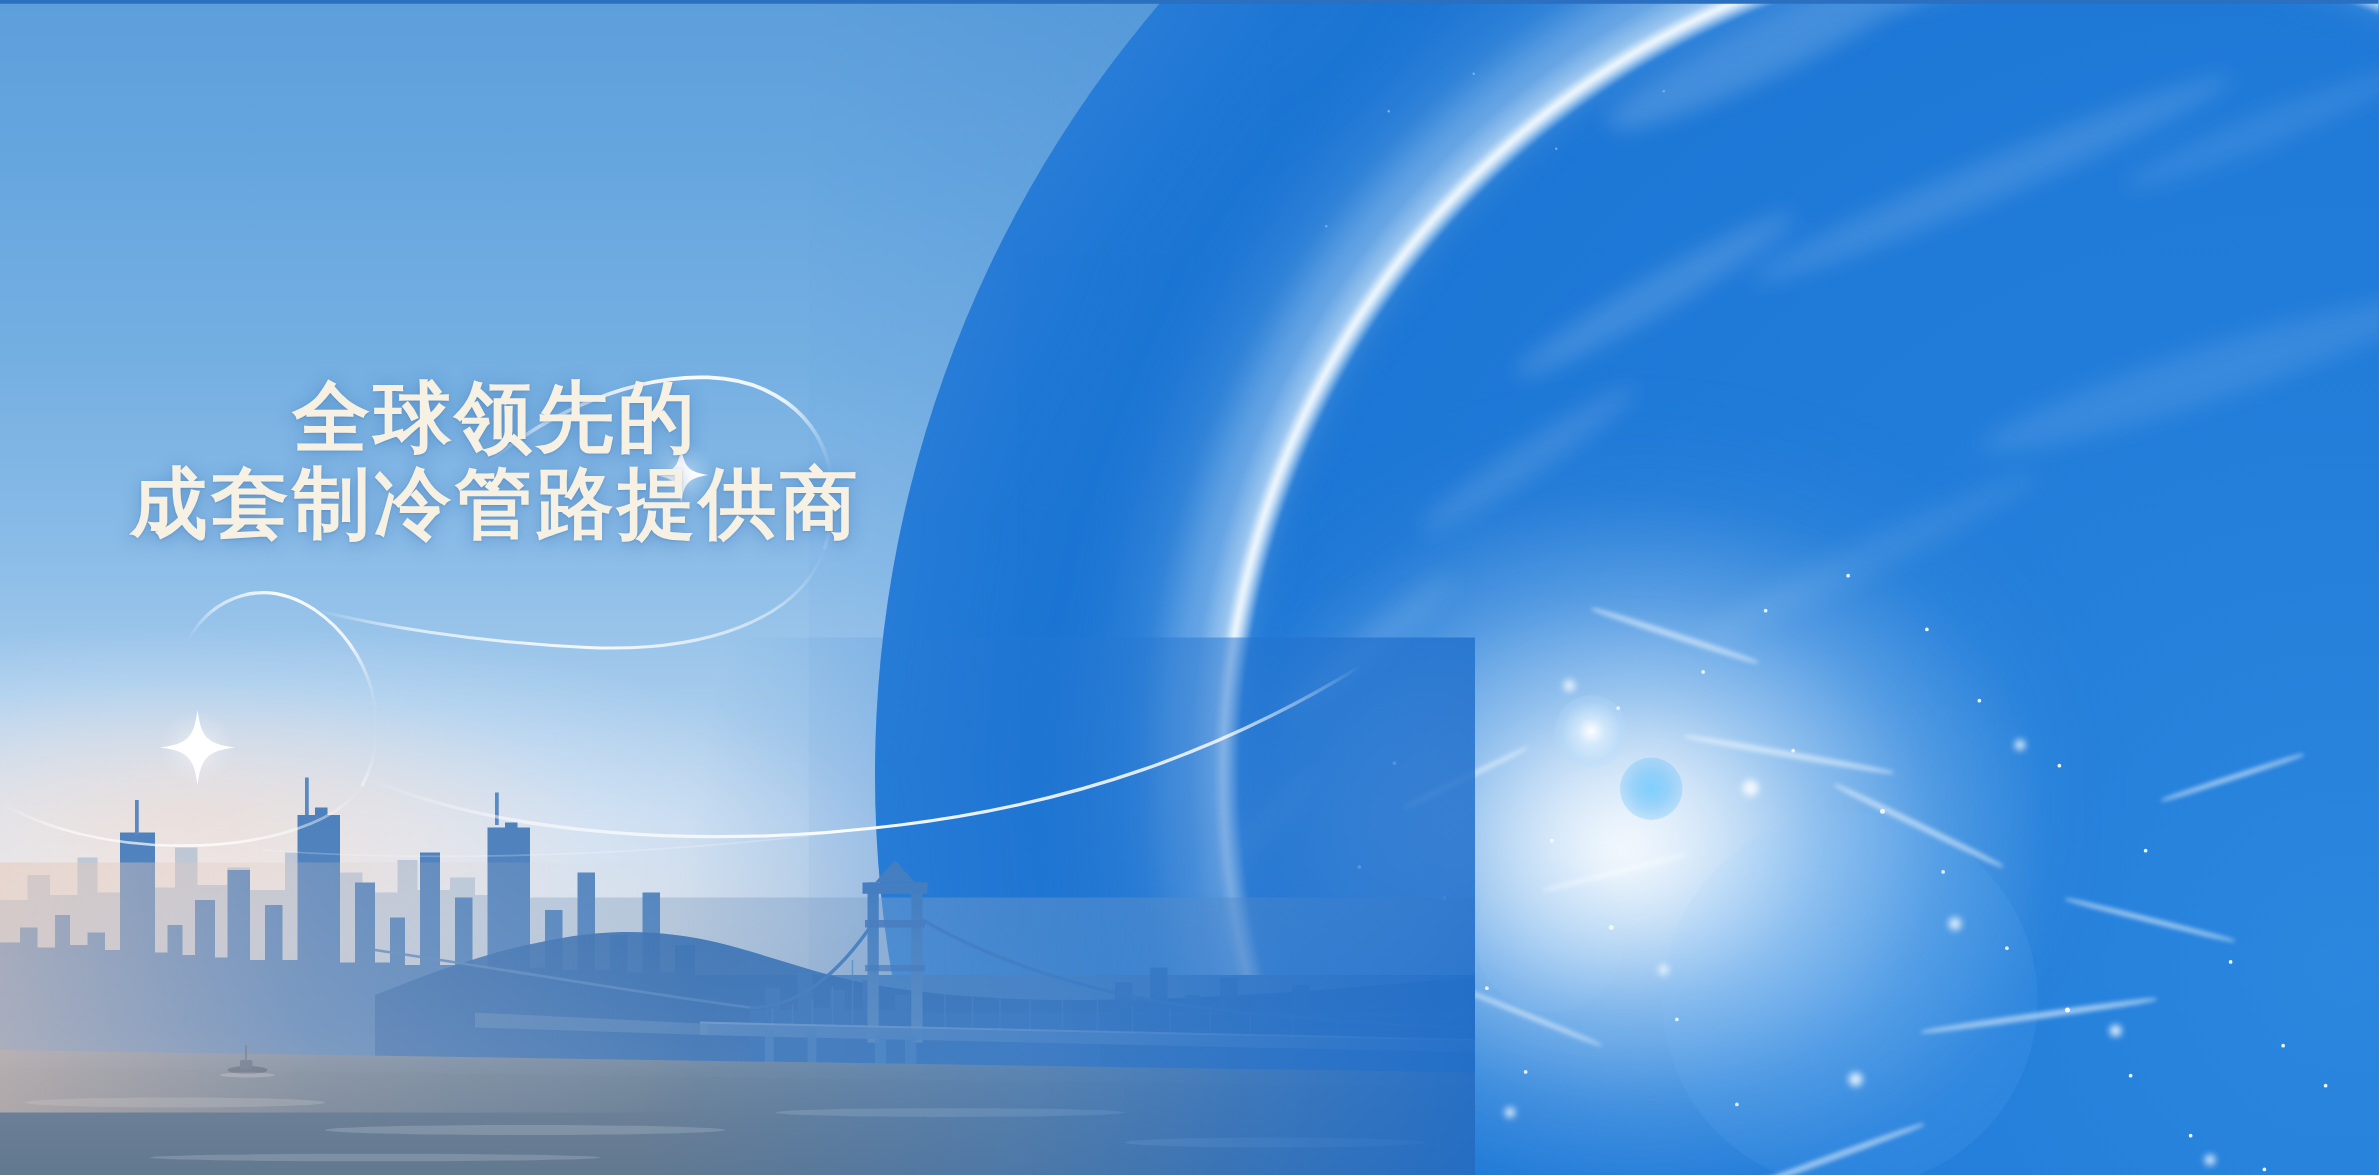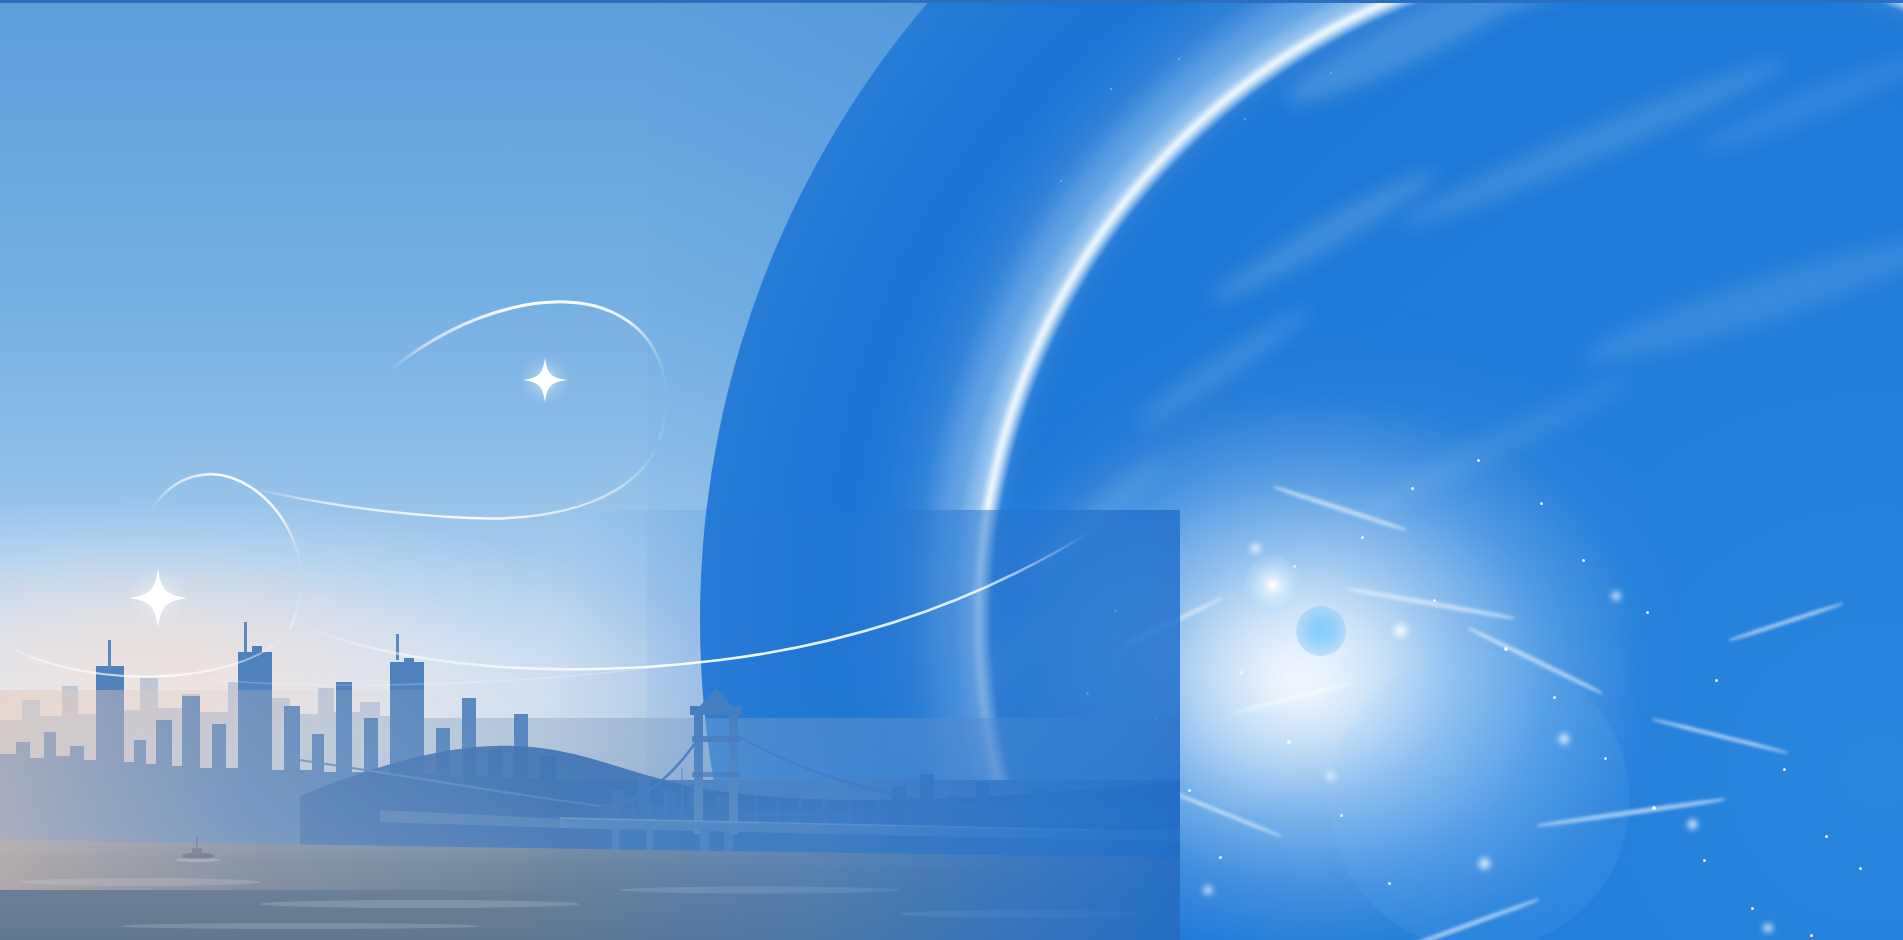--- a/index.html
+++ b/index.html
@@ -542,16 +542,20 @@
       </g>
 
       <g>
         <circle cx="158" cy="348" r="30" fill="url(#spk)" opacity=".6"></circle>
         <path d="M158,318 C161,340 165.5,345 188,348 C165.5,351 161,356 158,378
                  C155,356 150.5,351 128,348 C150.5,345 155,340 158,318 Z" fill="#ffffff"></path>
       </g>
     </svg>
   </div>
 
+  <div class="headline">
+    <span class="ln l1">全球领先的</span>
+    <span class="ln l2">成套制冷管路提供商</span>
+  </div>
 
   <div class="top-strip"></div>
 
 </div>
 
 </body></html>

